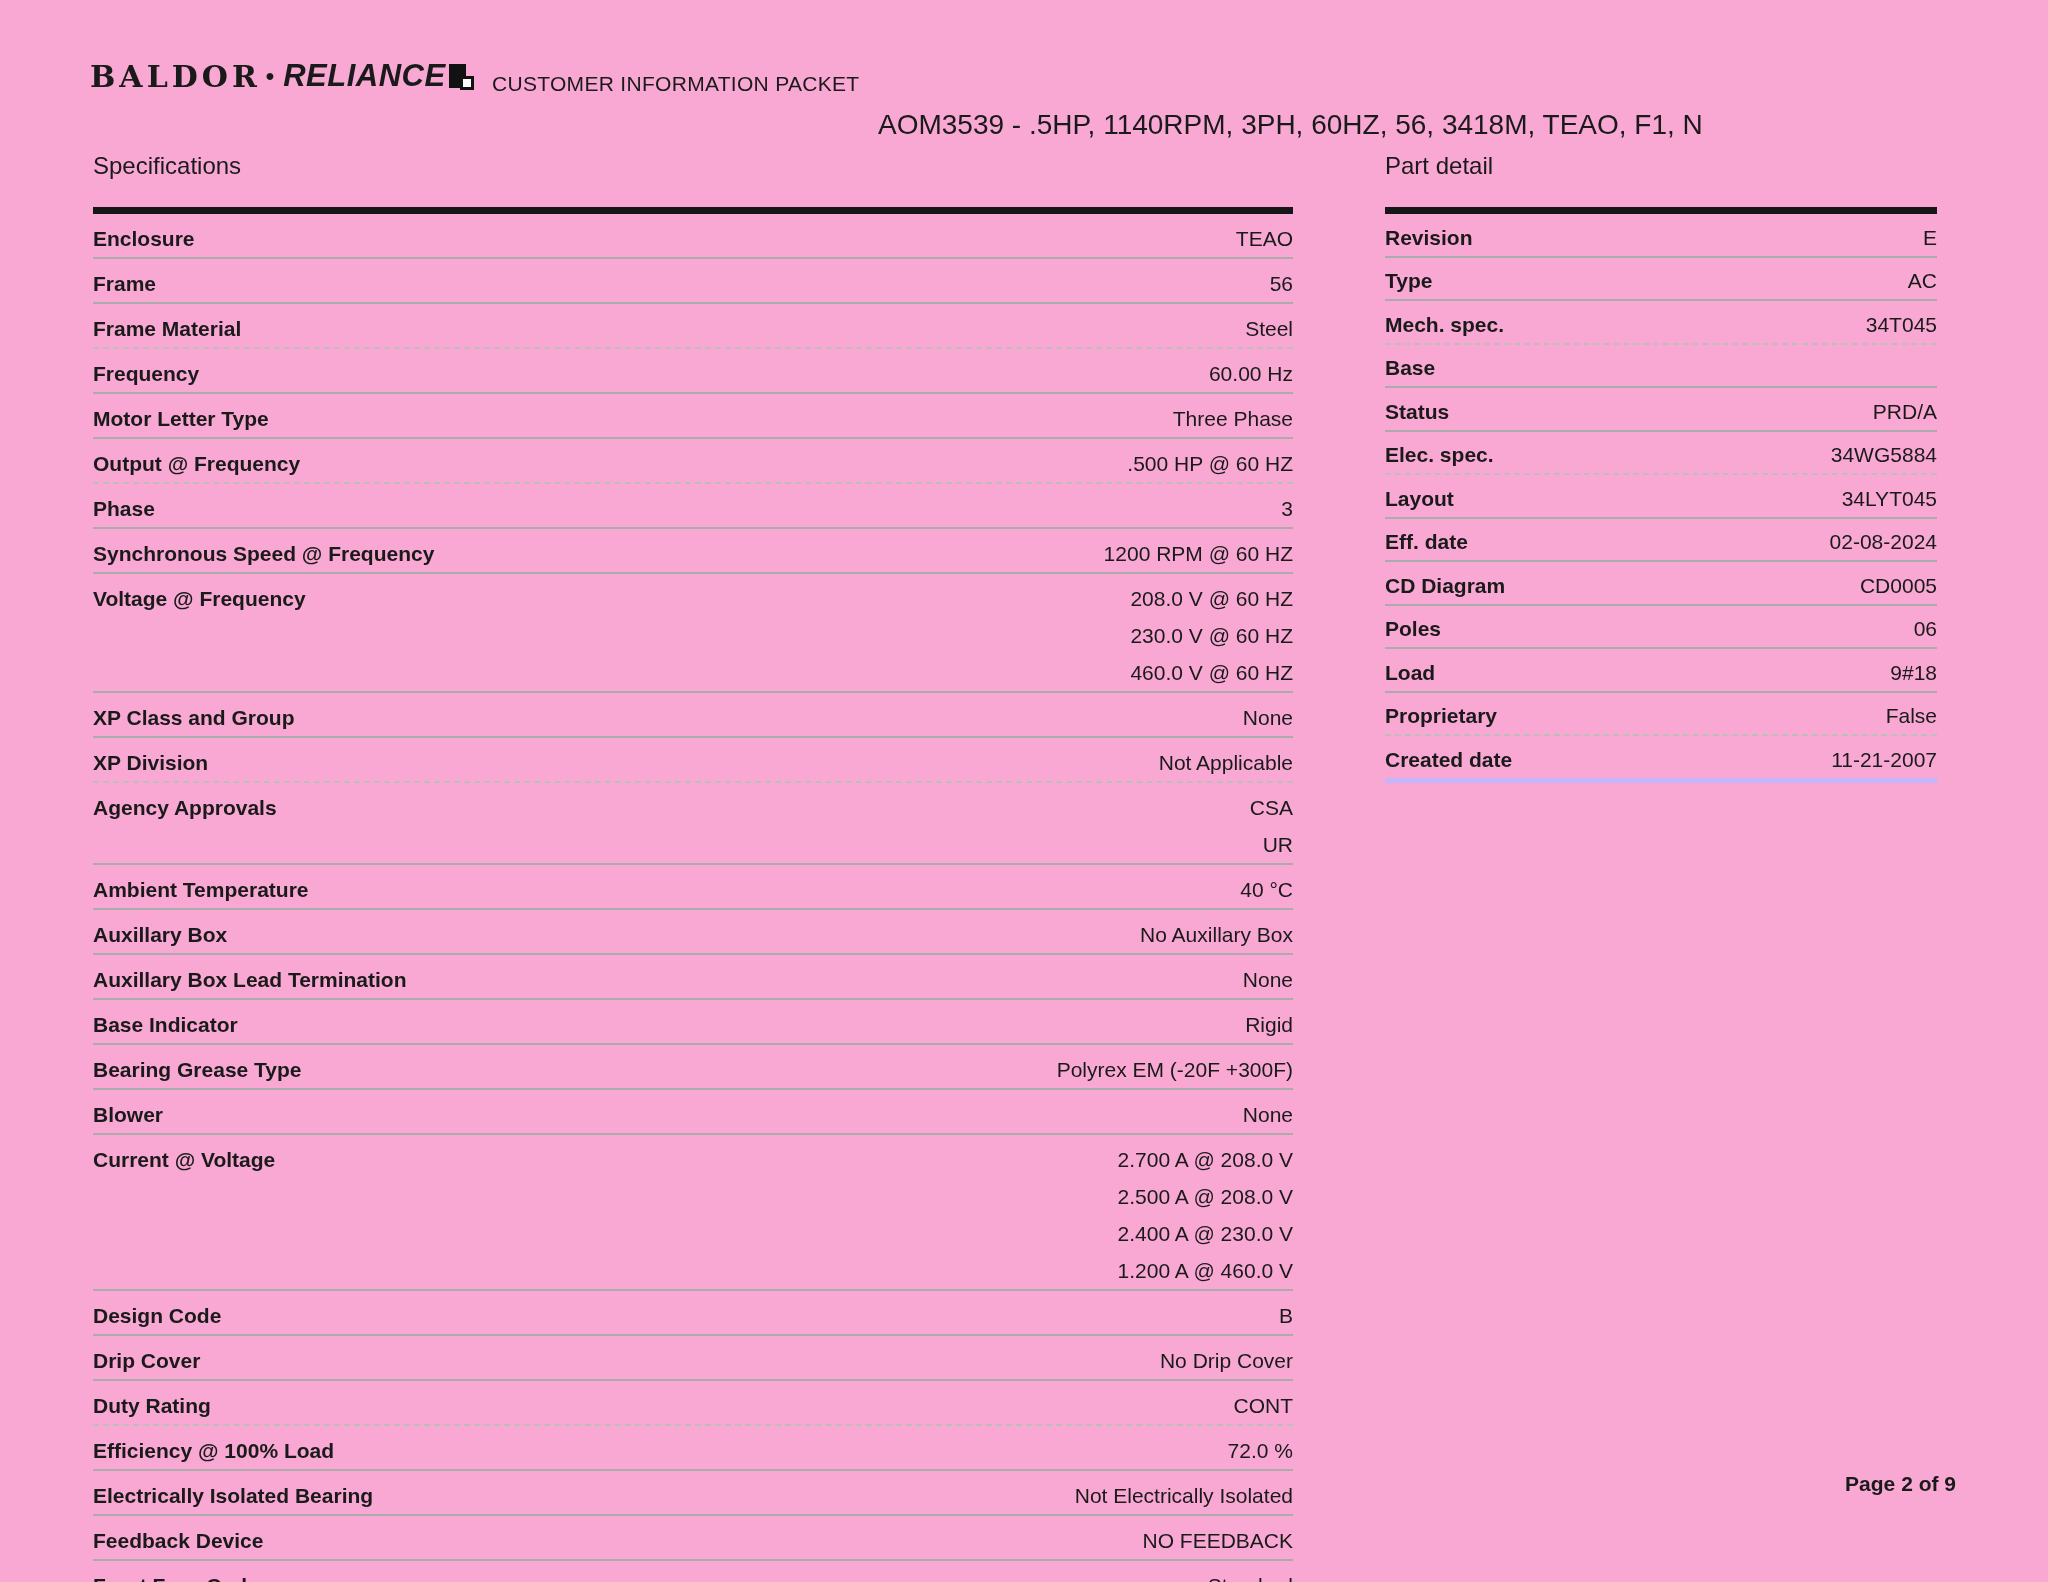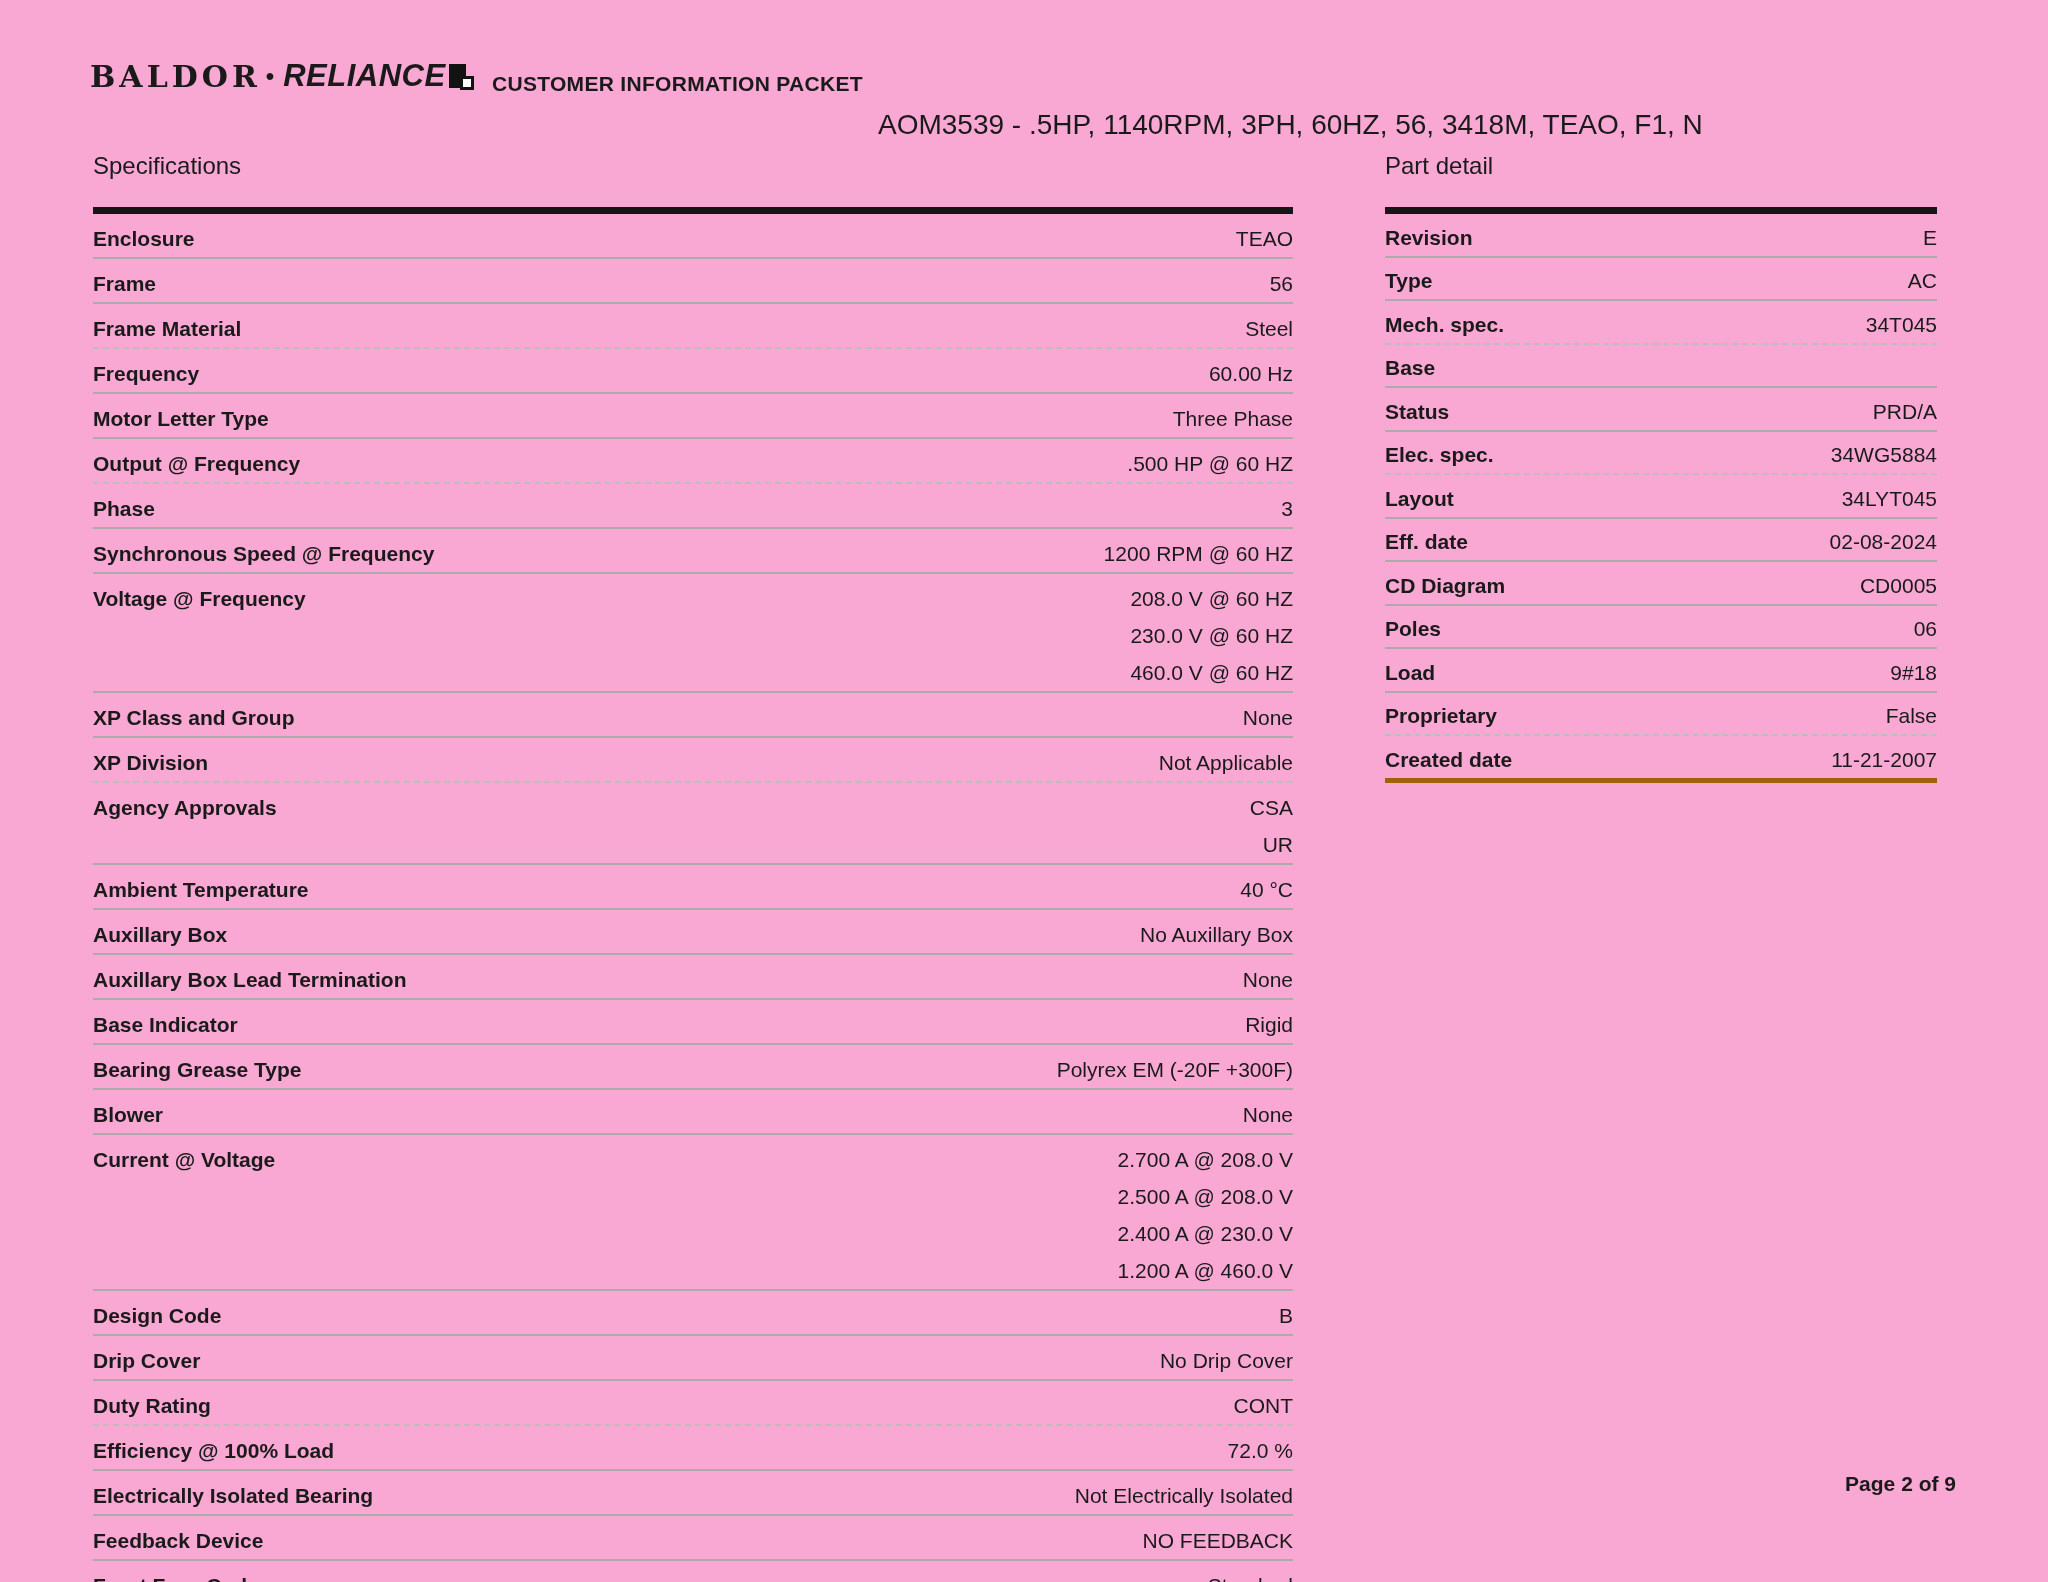--- a/index.html
+++ b/index.html
@@ -28,35 +28,35 @@
   .logo .mark {
     position:relative; display:inline-block;
     width:17px; height:24px; background:#121212; margin-left:3px;
   }
   .logo .mark::after {
     content:""; position:absolute; left:11px; top:12px;
     width:8px; height:8px; background:#ffffff; border:3px solid #121212;
   }
   .doc-title {
     position:absolute; left:492px; top:72px;
-    font-size:21px; font-weight:bold; letter-spacing:0.3px; white-space:nowrap;
+    font-size:21px; font-weight:normal; letter-spacing:0.3px; white-space:nowrap;
   }
   .doc-subtitle {
     position:absolute; left:878px; top:72px;
     font-size:28px; white-space:nowrap;margin-top:37px;
   }
 
   
   .col { position:absolute; top:152px; }
   .col h2 { margin:0 0 27px 0; font-size:24px; font-weight:normal; }
   .col.spec { left:93px;  width:1200px; --lh:37px; }
   .col.part { left:1385px; width:552px;  --lh:35.5px; }
 
   .table { border-top:7px solid #161616; }
-  .col.part .table { border-bottom:5px solid #a16207; }
+  .col.part .table { border-bottom:5px solid #c4b5fd; }
   .col.part .table .row:last-child { border-bottom:none; }
 
   .row {
     display:flex; align-items:flex-start;
     border-bottom:2px solid #ababab;
     margin-top:6px;
   }
   .row.dashed { border-bottom:2px dashed #bdbdbd;gap:31px; }
   .row .label {
     font-weight:bold; font-size:21px; white-space:nowrap;

